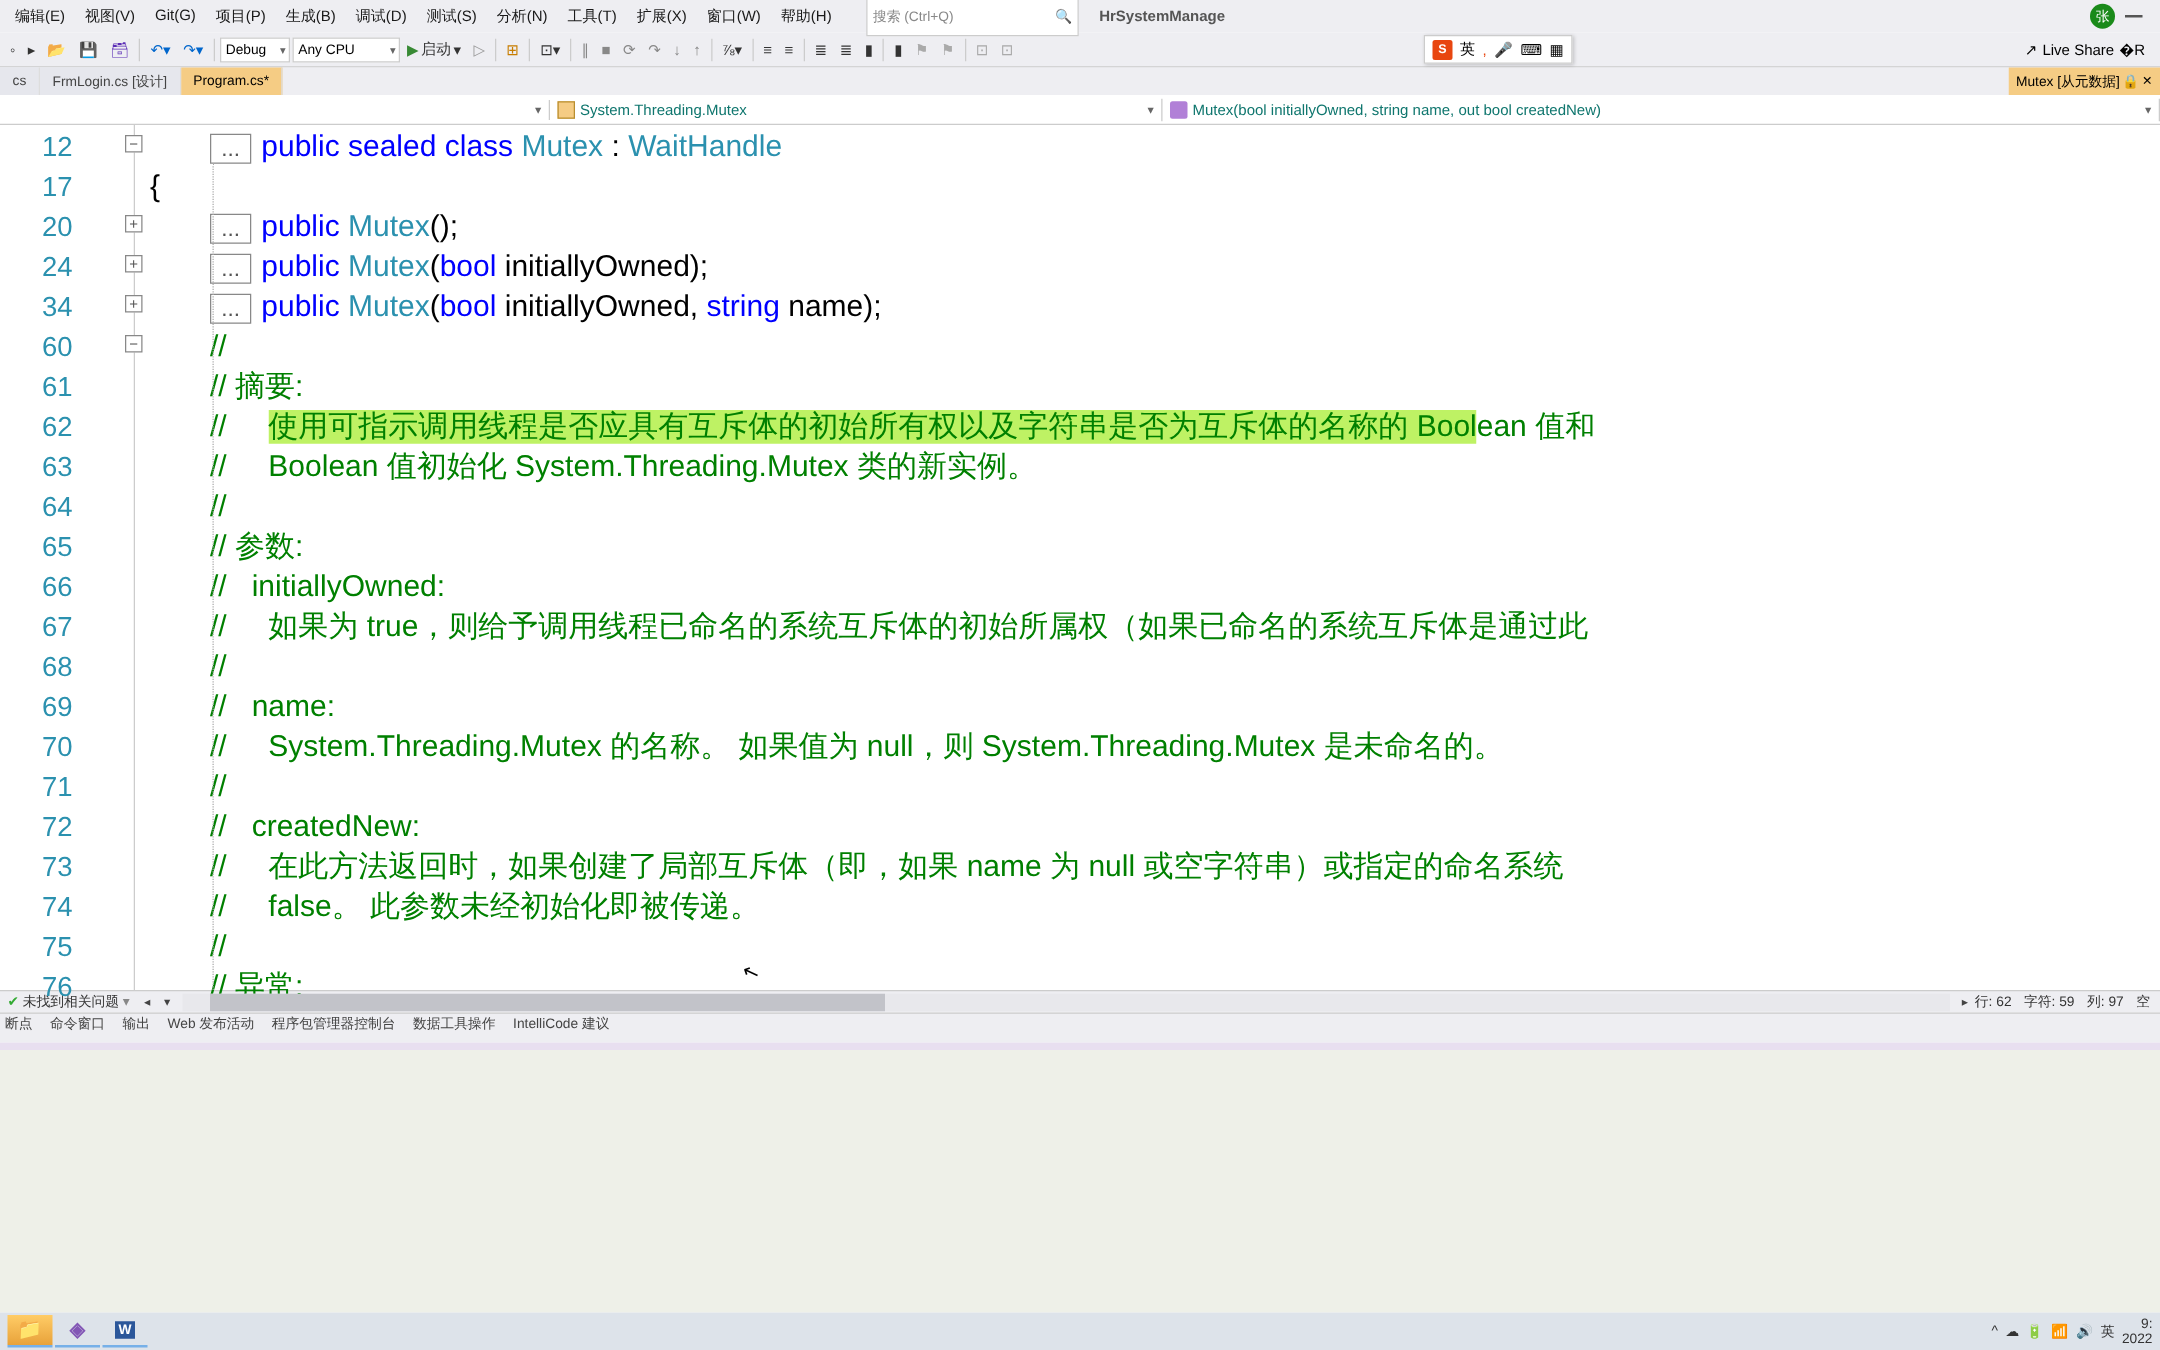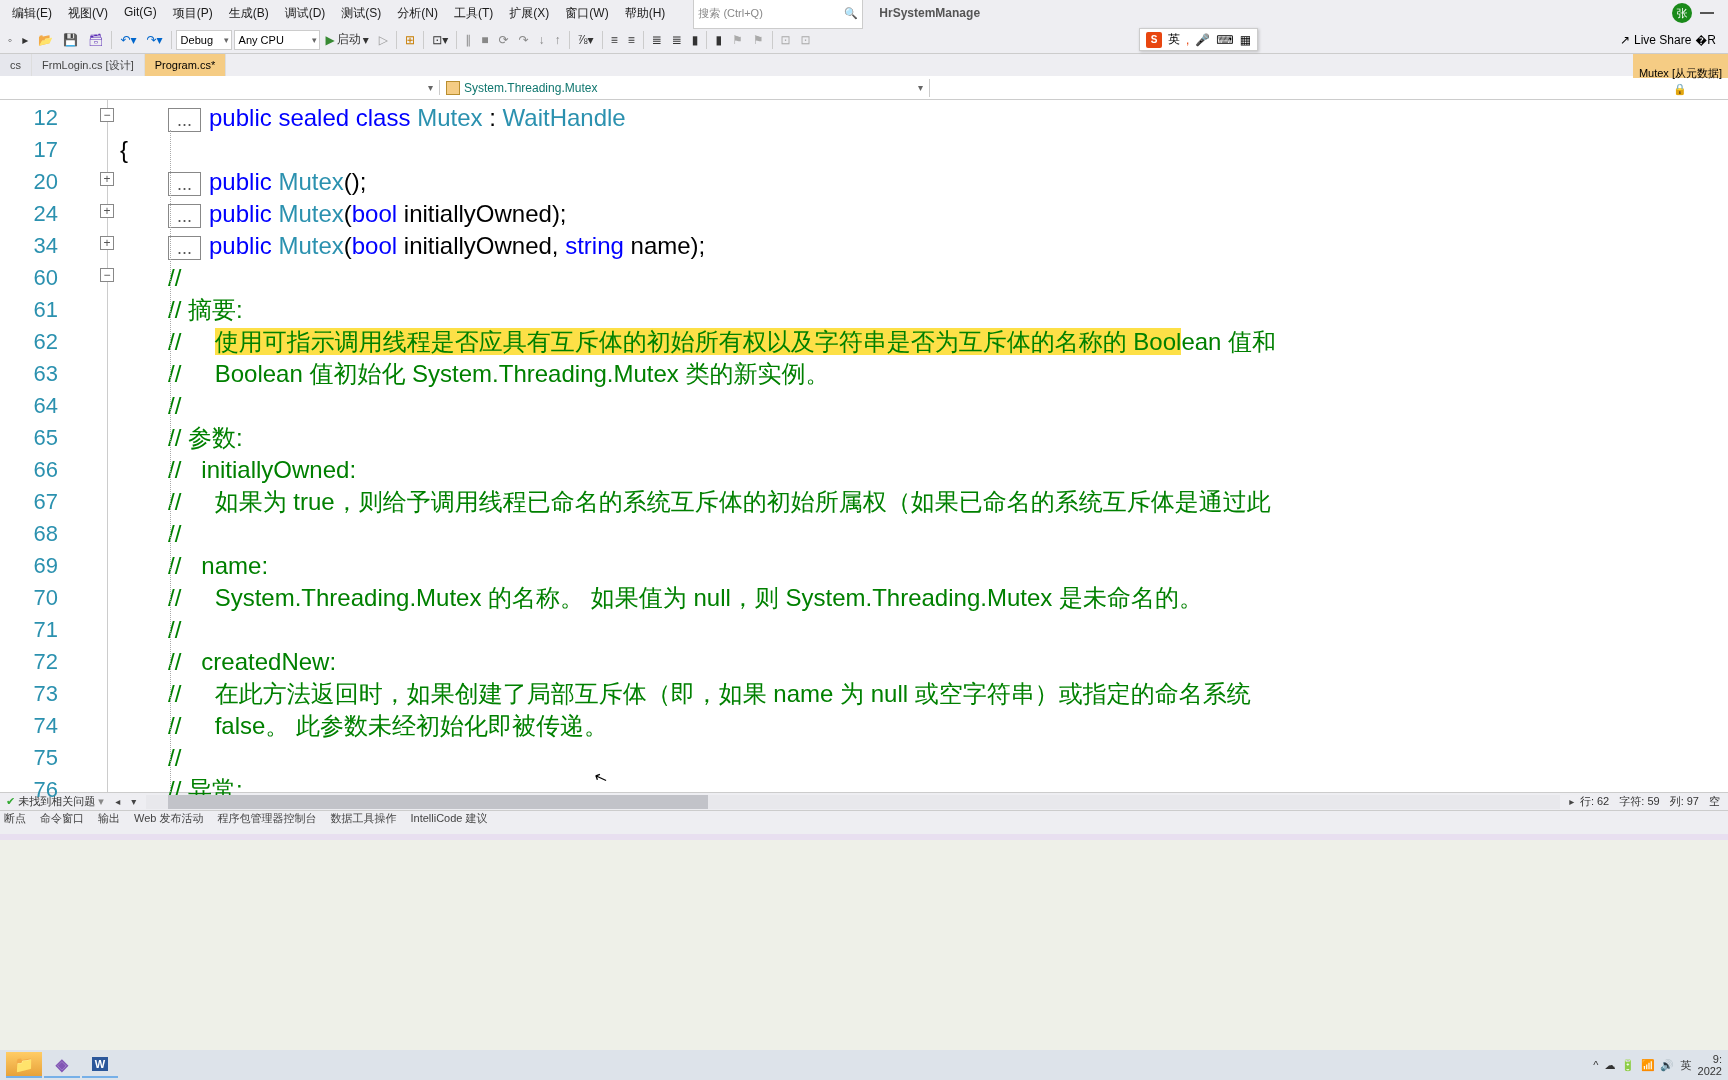--- a/index.html
+++ b/index.html
@@ -22,21 +22,21 @@
 .toolbar .start-btn { display: flex; align-items: center; gap: 2px; }
 .toolbar .play { color: #388a34; }
 .toolbar .live-share { margin-left: auto; display: flex; align-items: center; gap: 4px; padding-right: 8px; }
 
 .ime-float { position: absolute; top: 28px; right: 470px; background: #fff; border: 1px solid #ccc; padding: 2px 6px; display: flex; align-items: center; gap: 6px; font-size: 12px; z-index: 50; box-shadow: 1px 1px 3px rgba(0,0,0,.2);}
 .ime-logo { width:16px; height:16px; background:#e84610; border-radius:2px; color:#fff; font-size:10px; display:flex; align-items:center; justify-content:center; font-weight:bold;}
 
 .tabs { height: 22px; background: #eeeef2; display: flex; align-items: stretch; font-size: 11px; }
 .tab { padding: 3px 10px; color: #444; border-right: 1px solid #ddd; display: flex; align-items: center; background: #e6e7ed;}
 .tab.active { background: #f5cc84; color: #000; }
-.right-tag { margin-left: auto; background: #f5cc84; padding: 12px 6px; display: flex; align-items: center; gap: 2px; flex-direction: column;}
+.right-tag { margin-left: auto; background: #f5cc84; padding: 2px 6px; display: flex; align-items: center; gap: 2px;}
 .right-tag .lock { color: #7a5900;}
 
 .nav-bar { height: 24px; background: #fff; display: flex; align-items: center; border-bottom: 1px solid #ccc; font-size: 12px; }
 .nav-sel { flex: 1; border-right: 1px solid #ccc; padding: 2px 6px; color: #0f766e; display: flex; align-items: center; position: relative;}
 .nav-sel::after { content: "▾"; margin-left: auto; color: #666; font-size: 10px; }
 .nav-icon { width: 14px; height: 14px; margin-right: 4px; display: inline-block;}
 .class-icon { background: #f5cc84; border: 1px solid #b98e2f;}
 .method-icon { background: #b180d7; border-radius: 2px;}
 
 .editor-area { position: relative; height: 692px; background: #fff; display: flex; font-family: Consolas, monospace; font-size: 24px; }
@@ -45,21 +45,21 @@
 .fold-box { width: 14px; height: 14px; border: 1px solid #888; background: #fff; color: #555; font-size: 12px; line-height: 12px; text-align: center; position: absolute; }
 .fold-line { position:absolute; left: 107px; top: 0; bottom:0; width:1px; background:#ccc;}
 .dotted-line { position:absolute; left: 170px; top: 30px; bottom:0; width:1px; border-left: 1px dotted #aaa;}
 
 .code { padding-left: 76px; padding-top: 2px; white-space: pre; line-height: 32px; }
 .code-line { height: 32px; display: flex; align-items: center; }
 .kw { color: #0000ff; }
 .type { color: #2b91af; }
 .comment { color: #008000; }
 .punct { color: #000; }
-.hl { background: #fde047; }
+.hl { background: #bef264; }
 .fold-stub { display:inline-block; border:1px solid #888; padding: 0 8px; font-size:18px; line-height:22px; color:#555; margin-right:8px; vertical-align: middle;}
 
 .hscroll { height: 18px; background: #eeeef2; border-top: 1px solid #ccc; display: flex; align-items: center; }
 .hscroll .issue { font-size: 11px; color: #333; padding: 0 6px; display: flex; align-items: center; gap: 3px;}
 .hscroll .track { flex: 1; height: 14px; background: #e8e8ec; position: relative; margin: 0 4px;}
 .hscroll .thumb { position: absolute; left: 22px; top: 0; height: 14px; width: 540px; background: #c2c3c9;}
 .hscroll .arrow-btn { width: 16px; text-align: center; font-size: 10px; color: #444;}
 .hscroll .status-right { margin-left: auto; font-size: 11px; color: #333; padding-right: 8px; display: flex; gap: 10px;}
 
 .bottom-tabs { height: 24px; background: #eeeef2; border-top: 1px solid #ccc; display: flex; align-items: flex-start; font-size: 11px; padding: 0 4px; gap: 14px; color: #444;}
@@ -183,20 +183,24 @@
   </div>
 </div>
 
 <div class="nav-bar">
   <div class="nav-sel" style="flex:0 0 440px">
     <span></span>
   </div>
   <div class="nav-sel" style="flex:0 0 490px">
     <span class="nav-icon class-icon"></span>
     <span>System.Threading.Mutex</span>
+  </div>
+  <div class="nav-sel">
+    <span class="nav-icon method-icon"></span>
+    <span>Mutex(bool initiallyOwned, string name, out bool createdNew)</span>
   </div>
 </div>
 
 <div class="editor-area">
   <div class="gutter" id="gutter">
       <div class="ln">12</div>
       <div class="ln">17</div>
       <div class="ln">20</div>
       <div class="ln">24</div>
       <div class="ln">34</div>

